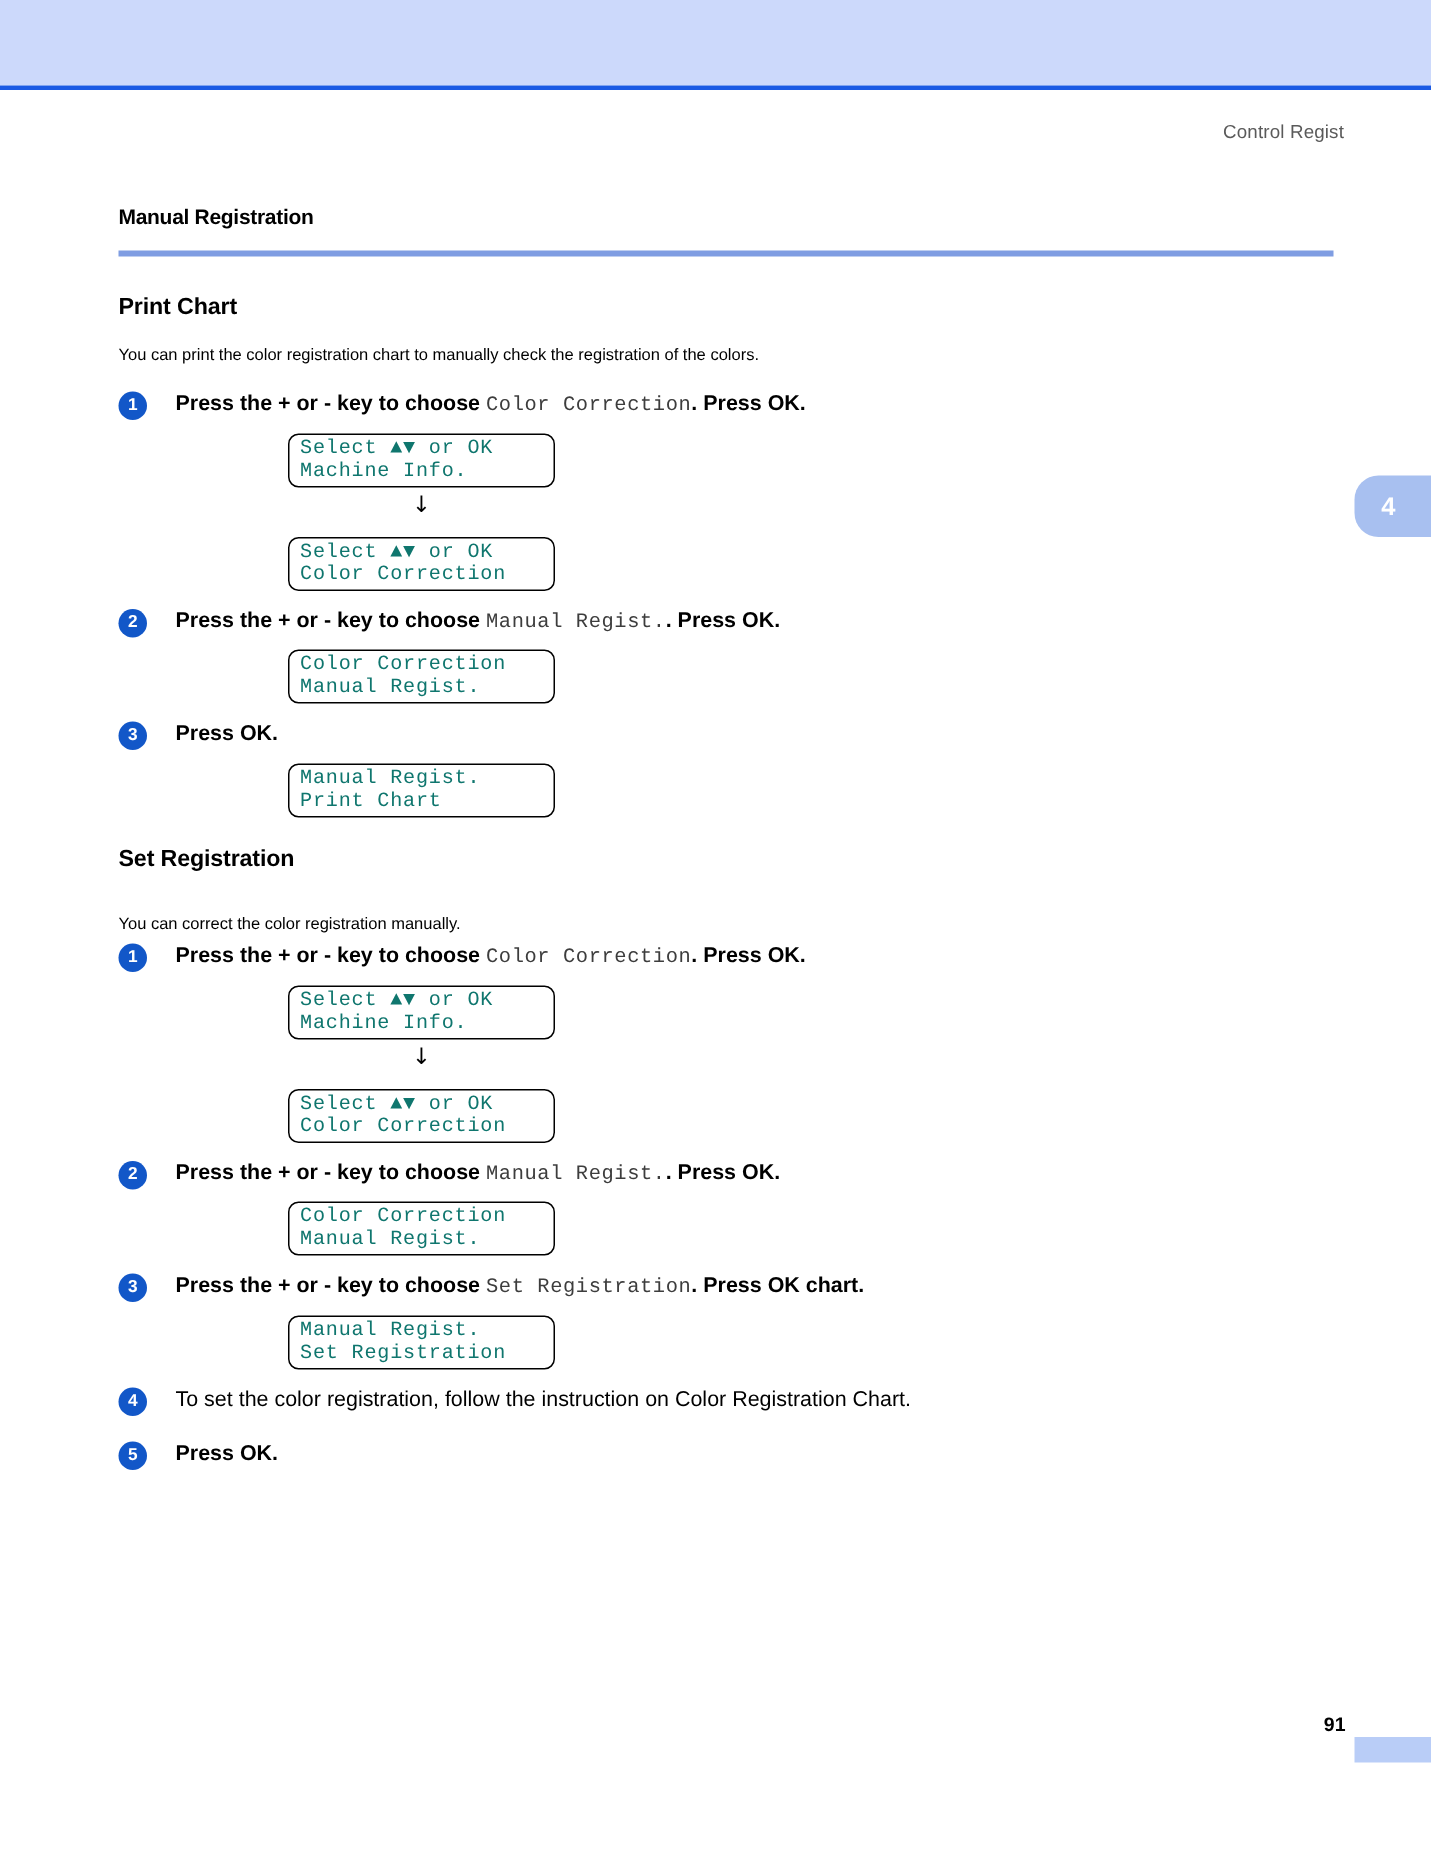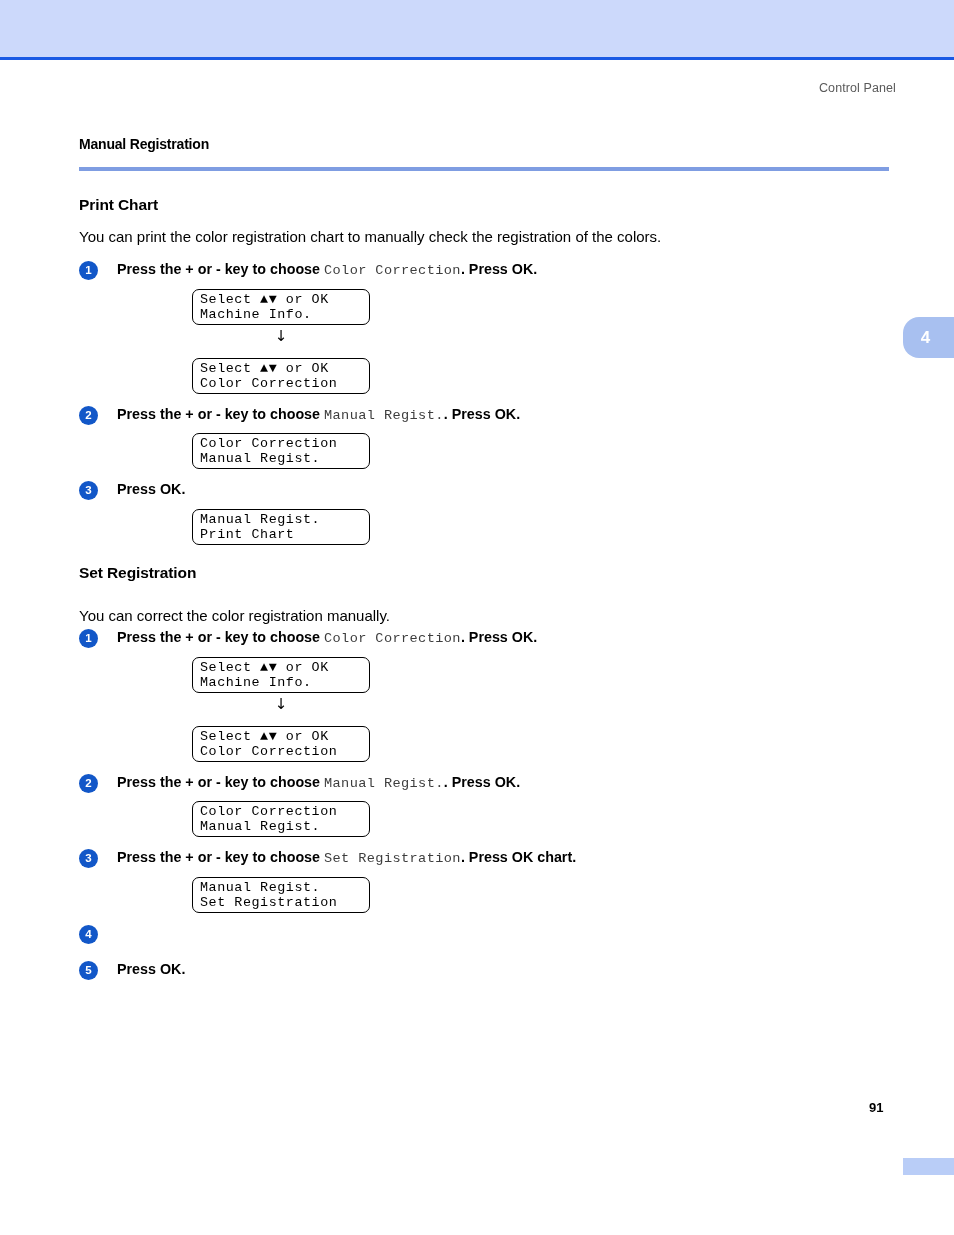--- a/index.html
+++ b/index.html
@@ -98,21 +98,21 @@
     font-size: 15.5px;
     font-weight: bold;
     letter-spacing: -0.1px;
     white-space: nowrap;
   }
 
   
   .body-text {
     position: absolute;
     left: 0;
-    font-size: 15px;
+    font-size: 11px;
     line-height: 18px;
     white-space: nowrap;
   }
 
   
   .step {
     position: absolute;
     left: 0;
     display: flex;
     align-items: flex-start;
@@ -161,61 +161,61 @@
     border-radius: 7px;
     box-sizing: border-box;
     background: #ffffff;
     padding: 3px 0 0 7px;
   }
   .lcd-line {
     font-family: "Liberation Mono", "DejaVu Sans Mono", monospace;
     font-size: 13.4px;
     line-height: 14.6px;
     letter-spacing: 0.55px;
-    color: #000000;
+    color: #0f766e;
     white-space: pre;
   }
 
   
   .lcd-arrow {
     position: absolute;
     left: 113px;
     width: 178px;
     text-align: center;
     font-size: 15px;
     line-height: 15px;
     color: #000000;
     font-family: "DejaVu Sans", sans-serif;
   }
 
   
   .page-number {
     position: absolute;
-    top: 1100px;
+    top: 1142px;
     left: 869px;
     width: 28px;
-    text-align: left;
+    text-align: right;
     font-size: 13px;
     font-weight: bold;
   }
   .footer-bar {
     position: absolute;
     top: 1158px;
     left: 903px;
     width: 51px;
     height: 17px;
     background: #b9cdf7;
   }
 </style>
 </head>
 <body>
 
 <div class="header-band"></div>
 <div class="header-rule"></div>
-<div class="running-head">Control Panel</div>
+<div class="running-head">Control Regist</div>
 
 <div class="chapter-tab">
   <span>4</span>
 </div>
 
 <div class="content">
 
   <div class="h1">Manual Registration</div>
   <div class="h1-rule"></div>
 
@@ -292,20 +292,21 @@
     <span class="step-text"><span>Press the + or - key to choose </span><span class="cmd">Set Registration</span><span class="reg">. Press </span><span>OK</span><span class="reg"> chart.</span></span>
   </div>
 
   <div class="lcd" style="top:877px;">
     <div class="lcd-line">Manual Regist.</div>
     <div class="lcd-line">Set Registration</div>
   </div>
 
   <div class="step" style="top:924px;">
     <span class="step-bullet">4</span>
+    <span class="step-text regular">To set the color registration, follow the instruction on Color Registration Chart.</span>
   </div>
 
   <div class="step" style="top:960px;">
     <span class="step-bullet">5</span>
     <span class="step-text"><span>Press </span><span>OK</span><span class="reg">.</span></span>
   </div>
 
 </div>
 
 <div class="page-number">91</div>

